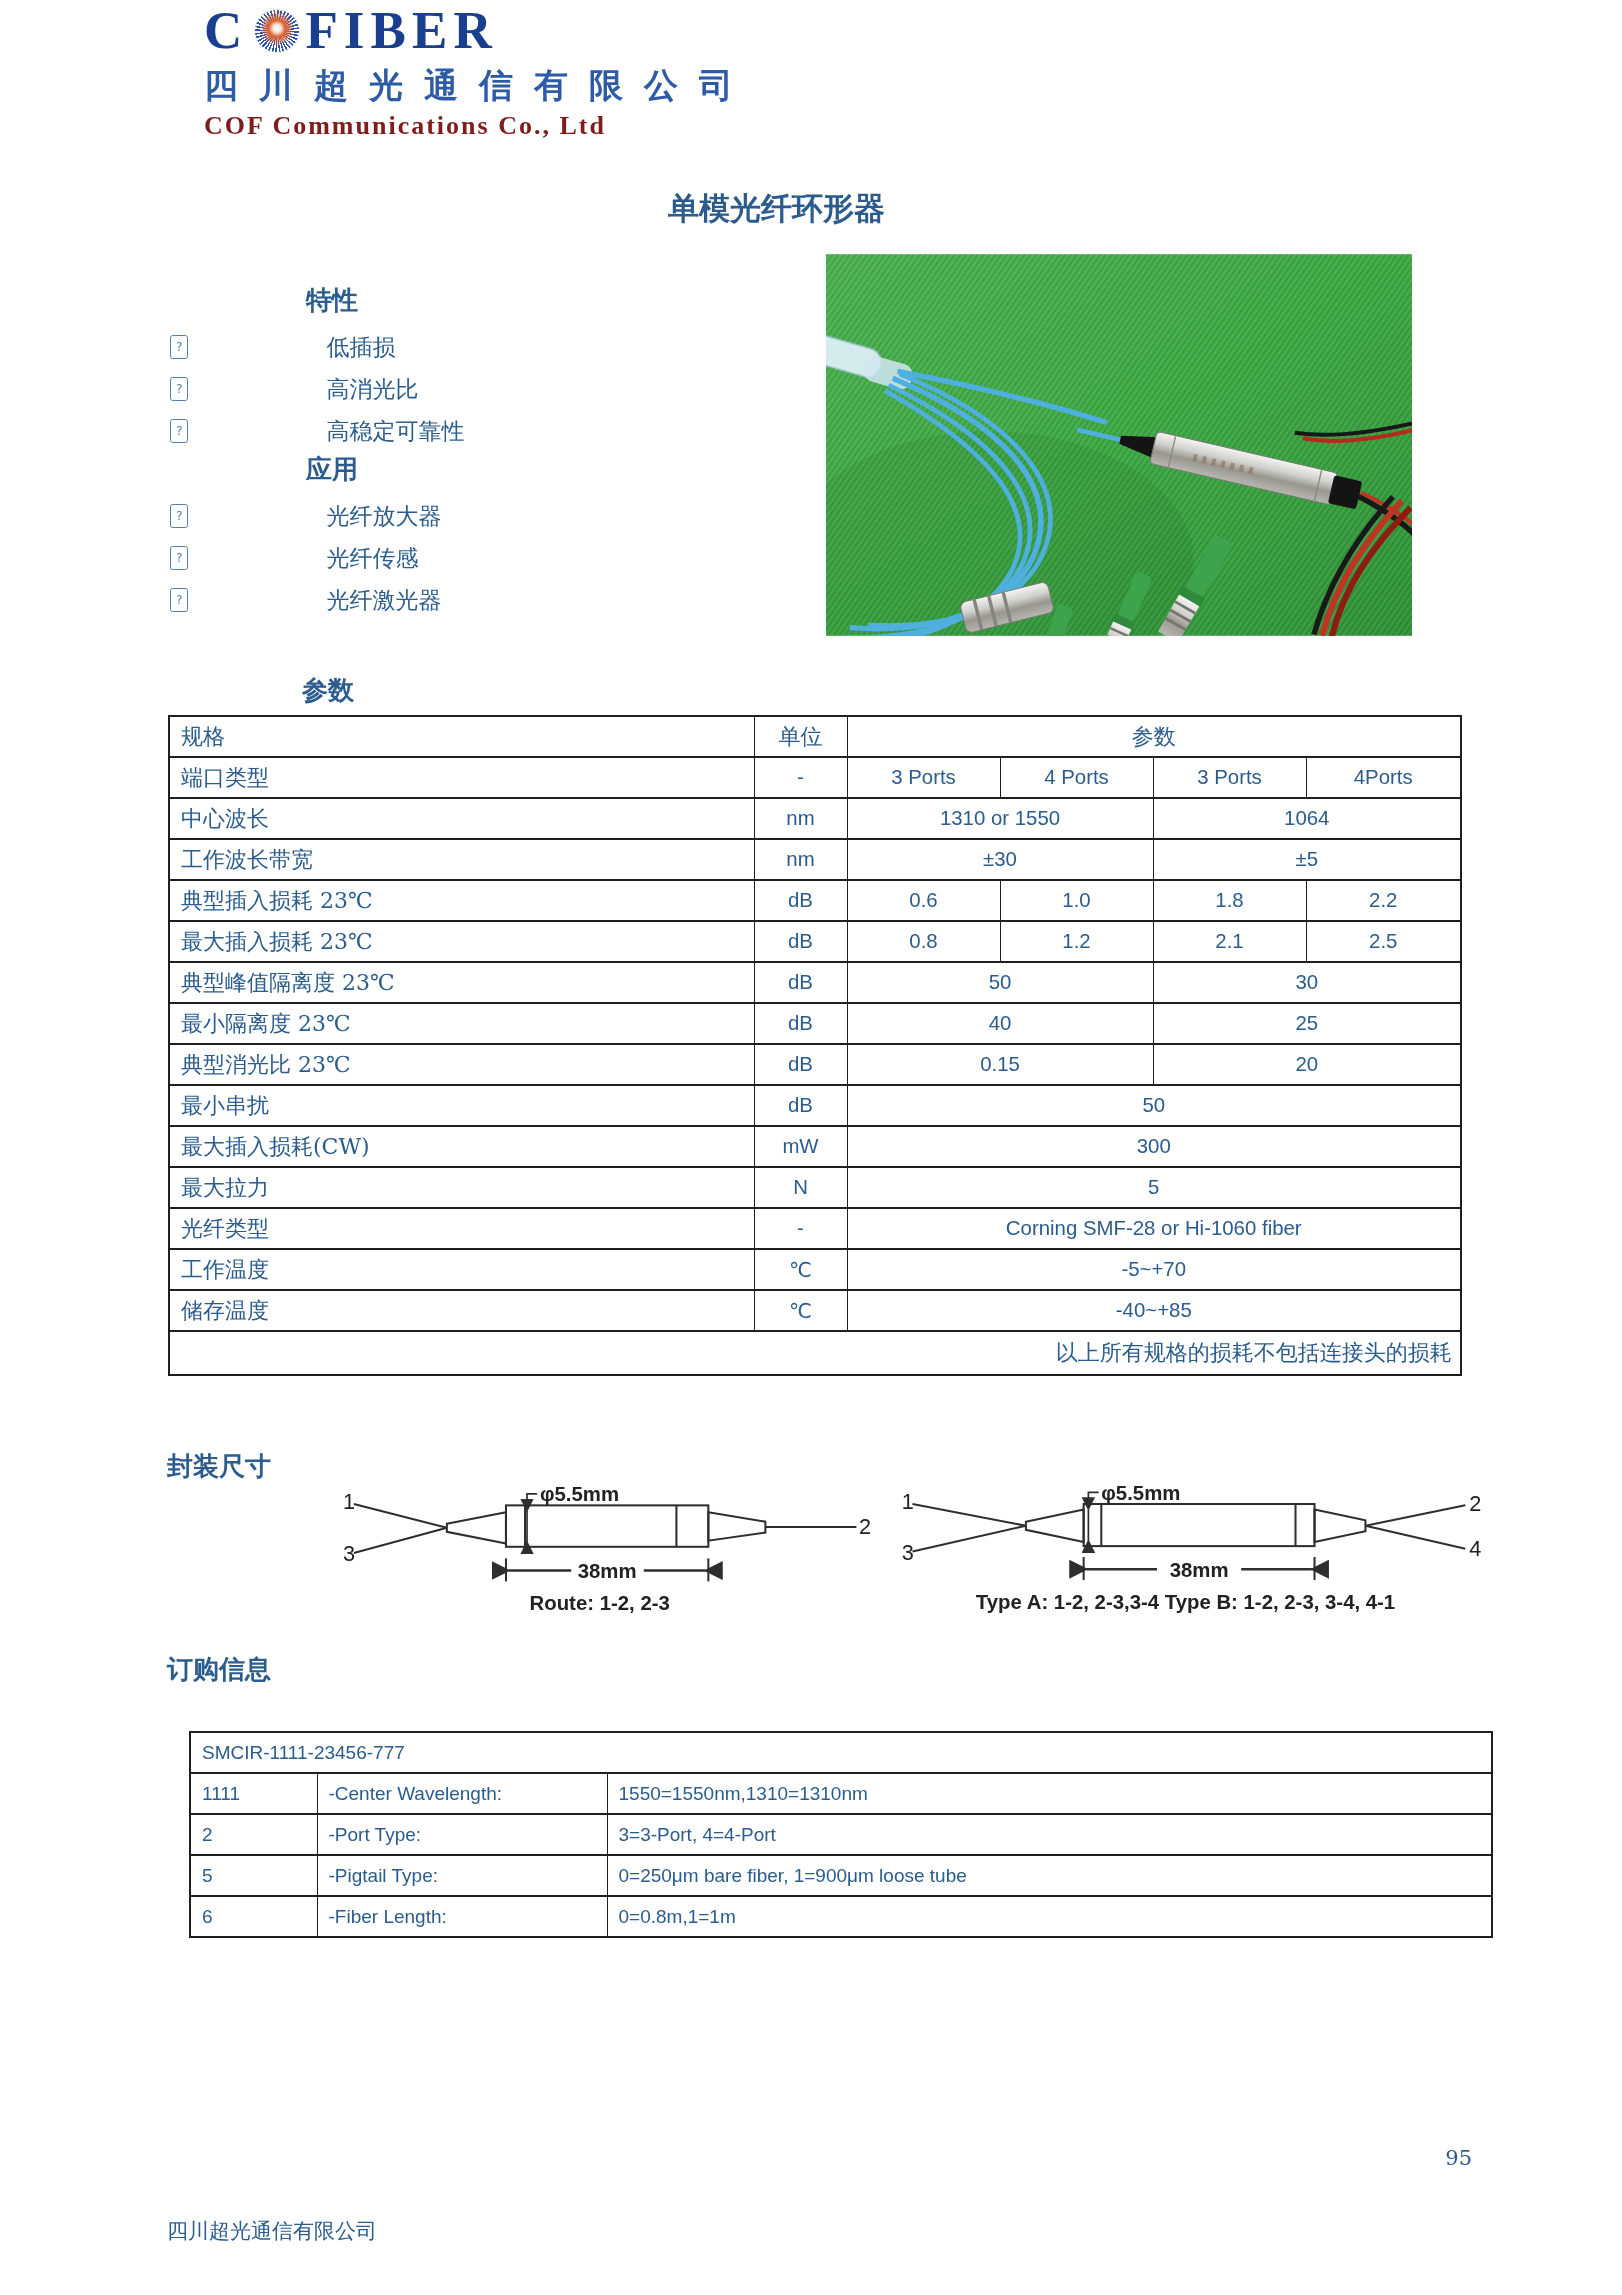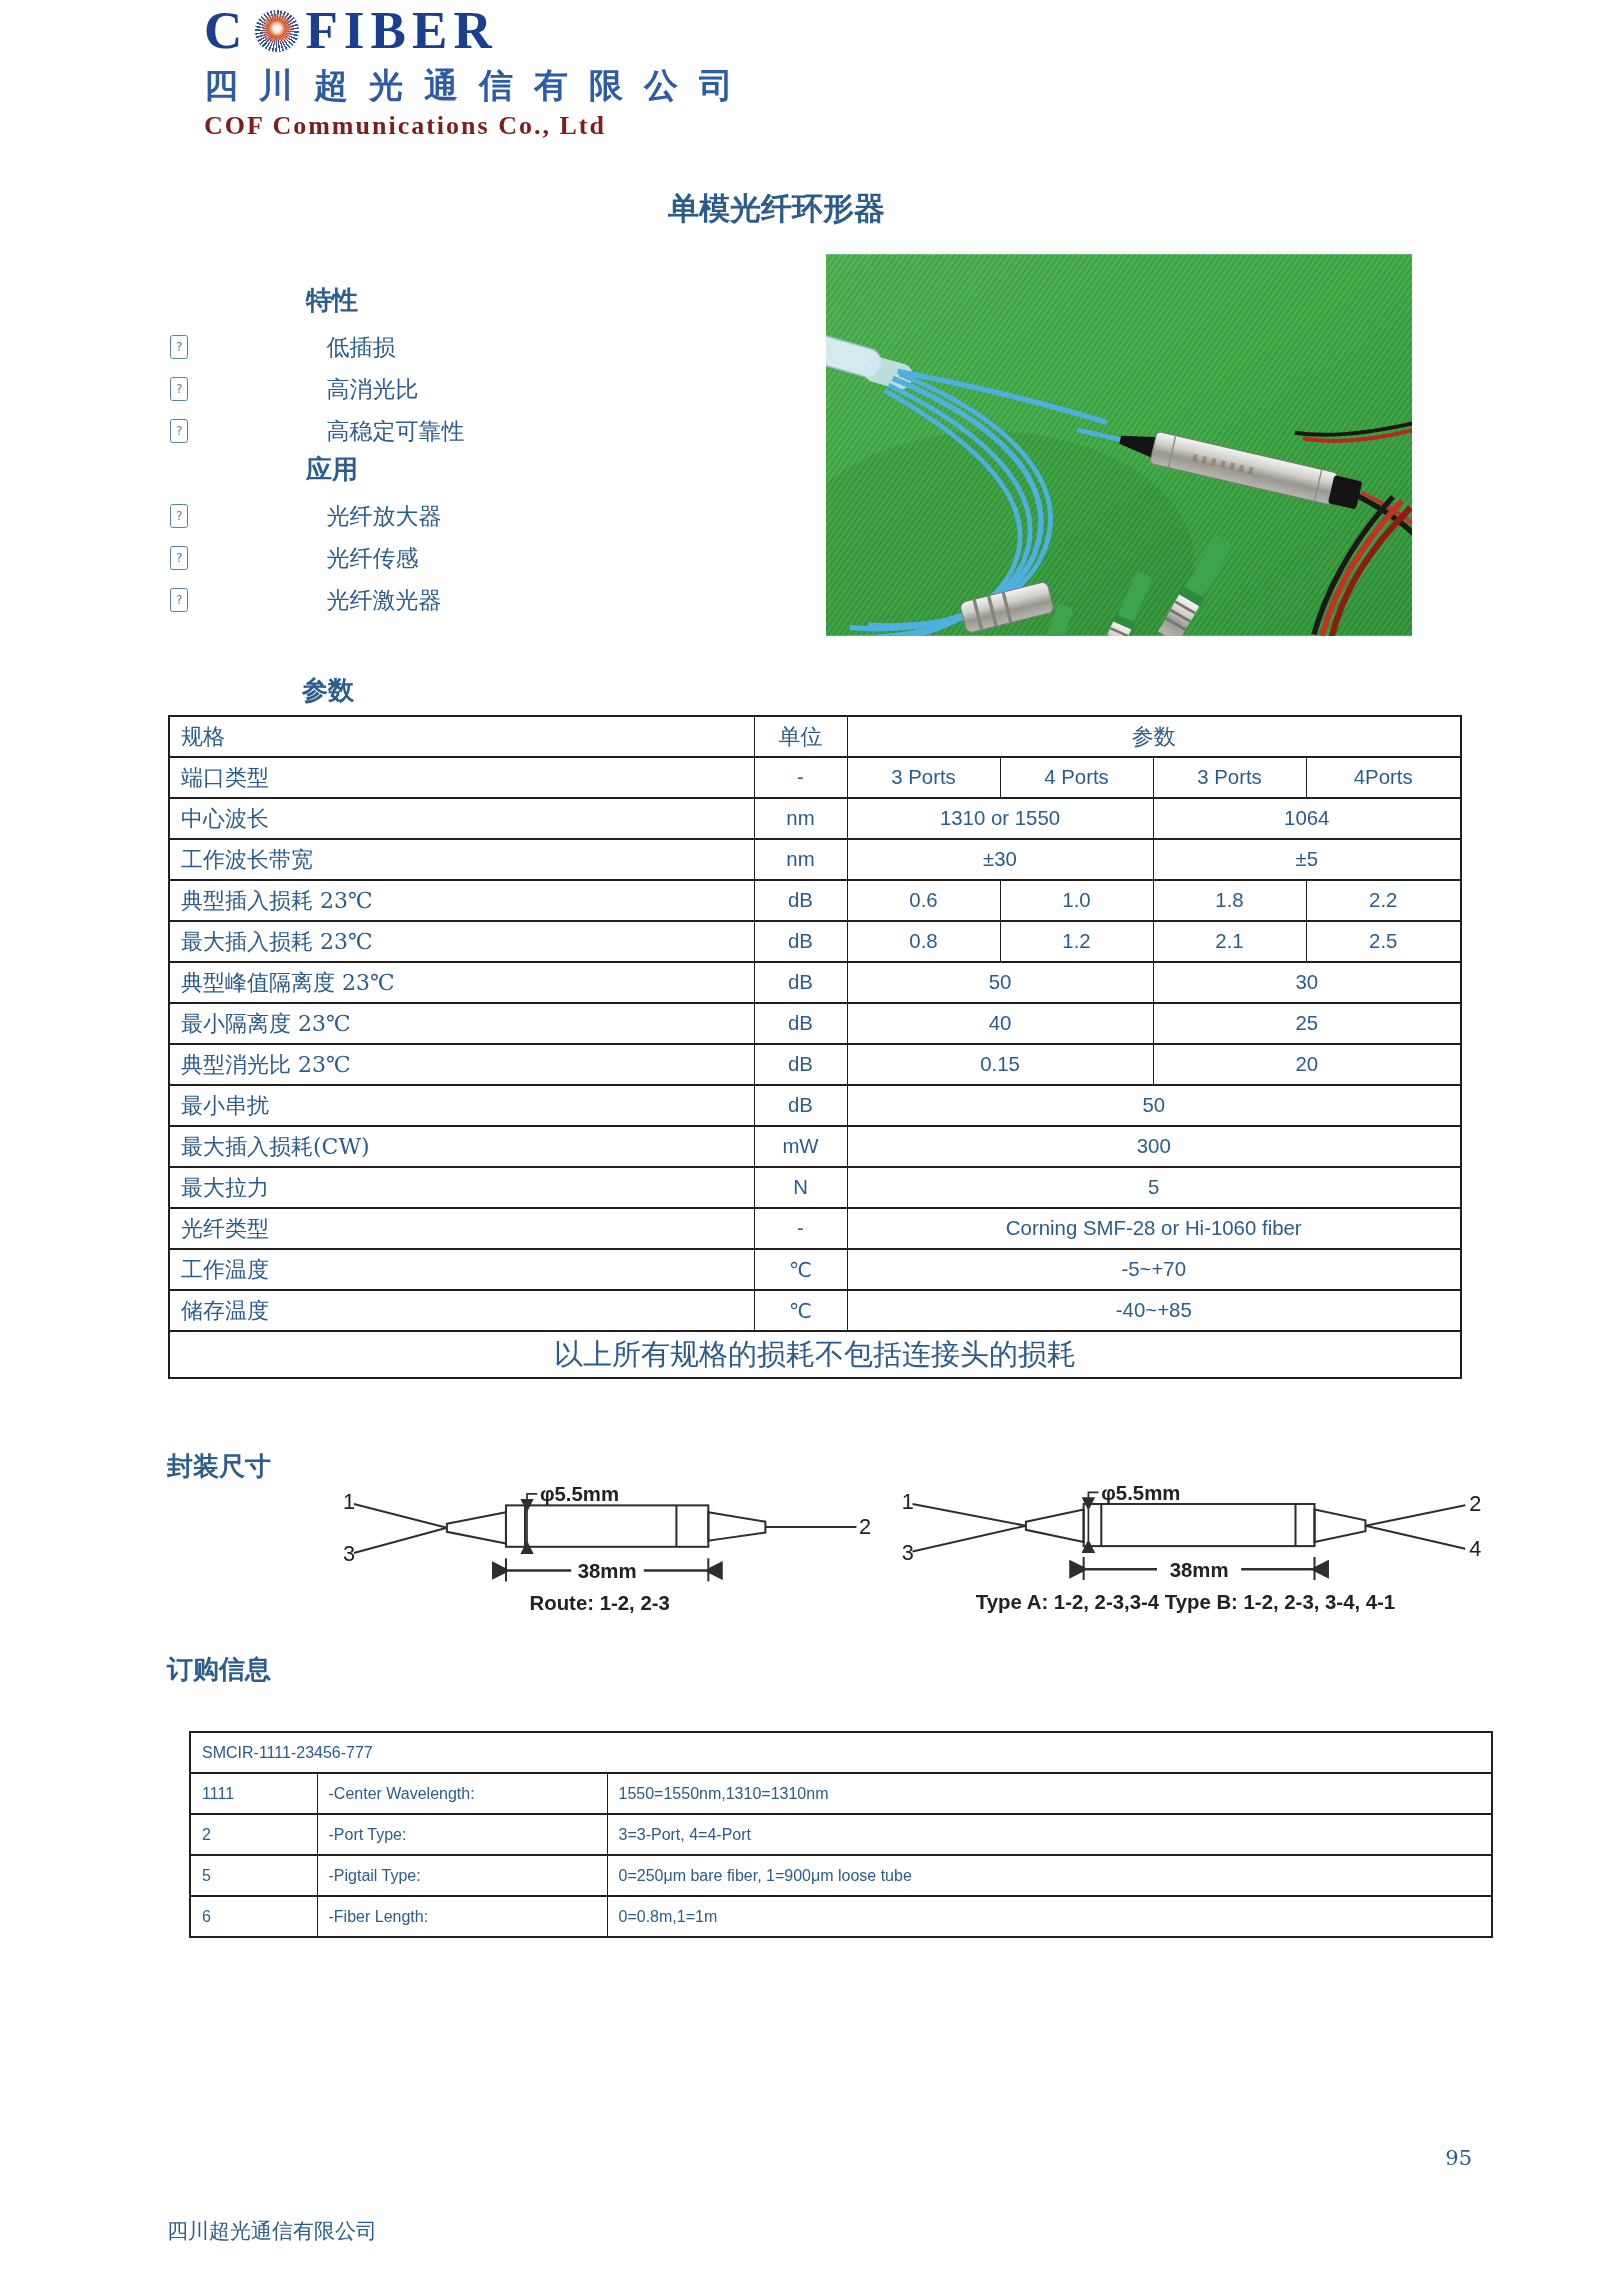--- a/index.html
+++ b/index.html
@@ -41,36 +41,36 @@
   .params-heading{position:absolute;left:302px;top:673px;font-size:26px;font-weight:bold;}
   table{border-collapse:collapse;padding-left:24px;}
   .params-table{position:absolute;left:168px;top:715px;width:1293px;table-layout:fixed;
                 border:2px solid #1f1f1f;}
   .params-table td{border-left:1.4px solid #1f1f1f;border-right:1.4px solid #1f1f1f;
                    border-top:2px solid #1f1f1f;border-bottom:2px solid #1f1f1f;
                    height:37px;overflow:hidden;white-space:nowrap;}
   .td-label,.th-spec{font-size:22px;text-align:left;padding-left:11px;font-family:"DejaVu Serif",serif;}
   .th-unit,.th-param{font-size:22px;text-align:center;}
   .td-unit,.td-value{font-family:"Liberation Sans","DejaVu Sans",sans-serif;font-size:20.4px;text-align:center;}
-  .note-cell{font-size:29px;text-align:center;padding:2.7px 8.2px;height:40px;}
+  .note-cell{font-size:22px;text-align:right;padding:2.7px 8.2px;height:40px;}
 
   
   .pkg-heading{position:absolute;left:167px;top:1449px;font-size:26px;font-weight:bold;}
   .diagram-left{position:absolute;left:300px;top:1485px;}
   .diagram-right{position:absolute;left:879px;top:1485px;}
   .dg-txt{font-family:"Liberation Sans","DejaVu Sans",sans-serif;fill:#222;}
 
   
   .order-heading{position:absolute;left:167px;top:1652px;font-size:26px;font-weight:bold;}
   .order-table{position:absolute;left:189px;top:1731px;width:1301px;table-layout:fixed;
                border:2px solid #1f1f1f;}
   .order-table td{border-left:1.4px solid #1f1f1f;border-right:1.4px solid #1f1f1f;
                   border-top:2px solid #1f1f1f;border-bottom:2px solid #1f1f1f;
                   height:37px;font-family:"Liberation Sans","DejaVu Sans",sans-serif;
-                  font-size:16px;text-align:left;padding-left:11px;overflow:hidden;white-space:nowrap;}
+                  font-size:19px;text-align:left;padding-left:11px;overflow:hidden;white-space:nowrap;}
   .od-part{font-size:22.5px;}
 
   
   .footer{position:absolute;left:167px;top:2146px;width:1335px;font-size:21px;line-height:34px;
           white-space:pre-wrap;}
   .footer div{white-space:pre-wrap;}
   .page-num{position:absolute;left:1424px;top:2146px;width:48px;text-align:right;font-size:21px;}
 </style>
 </head>
 <body>

